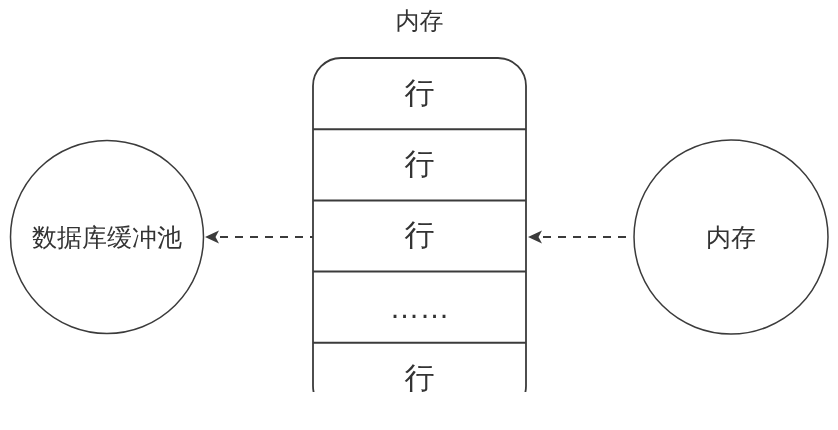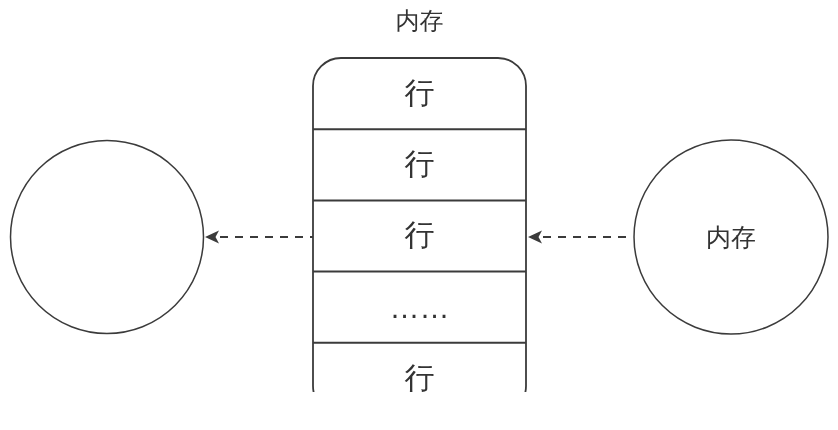--- a/index.html
+++ b/index.html
@@ -81,15 +81,16 @@
   </svg>
 
   <div class="label block-title">内存</div>
 
   <div class="label row-label row-0">行</div>
   <div class="label row-label row-1">行</div>
   <div class="label row-label row-2">行</div>
   <div class="label row-label row-3">……</div>
   <div class="label row-label row-4">行</div>
 
+  <div class="label circle-label left">数据库缓冲池</div>
   <div class="label circle-label right">内存</div>
 
 </div>
 
 </body></html>

